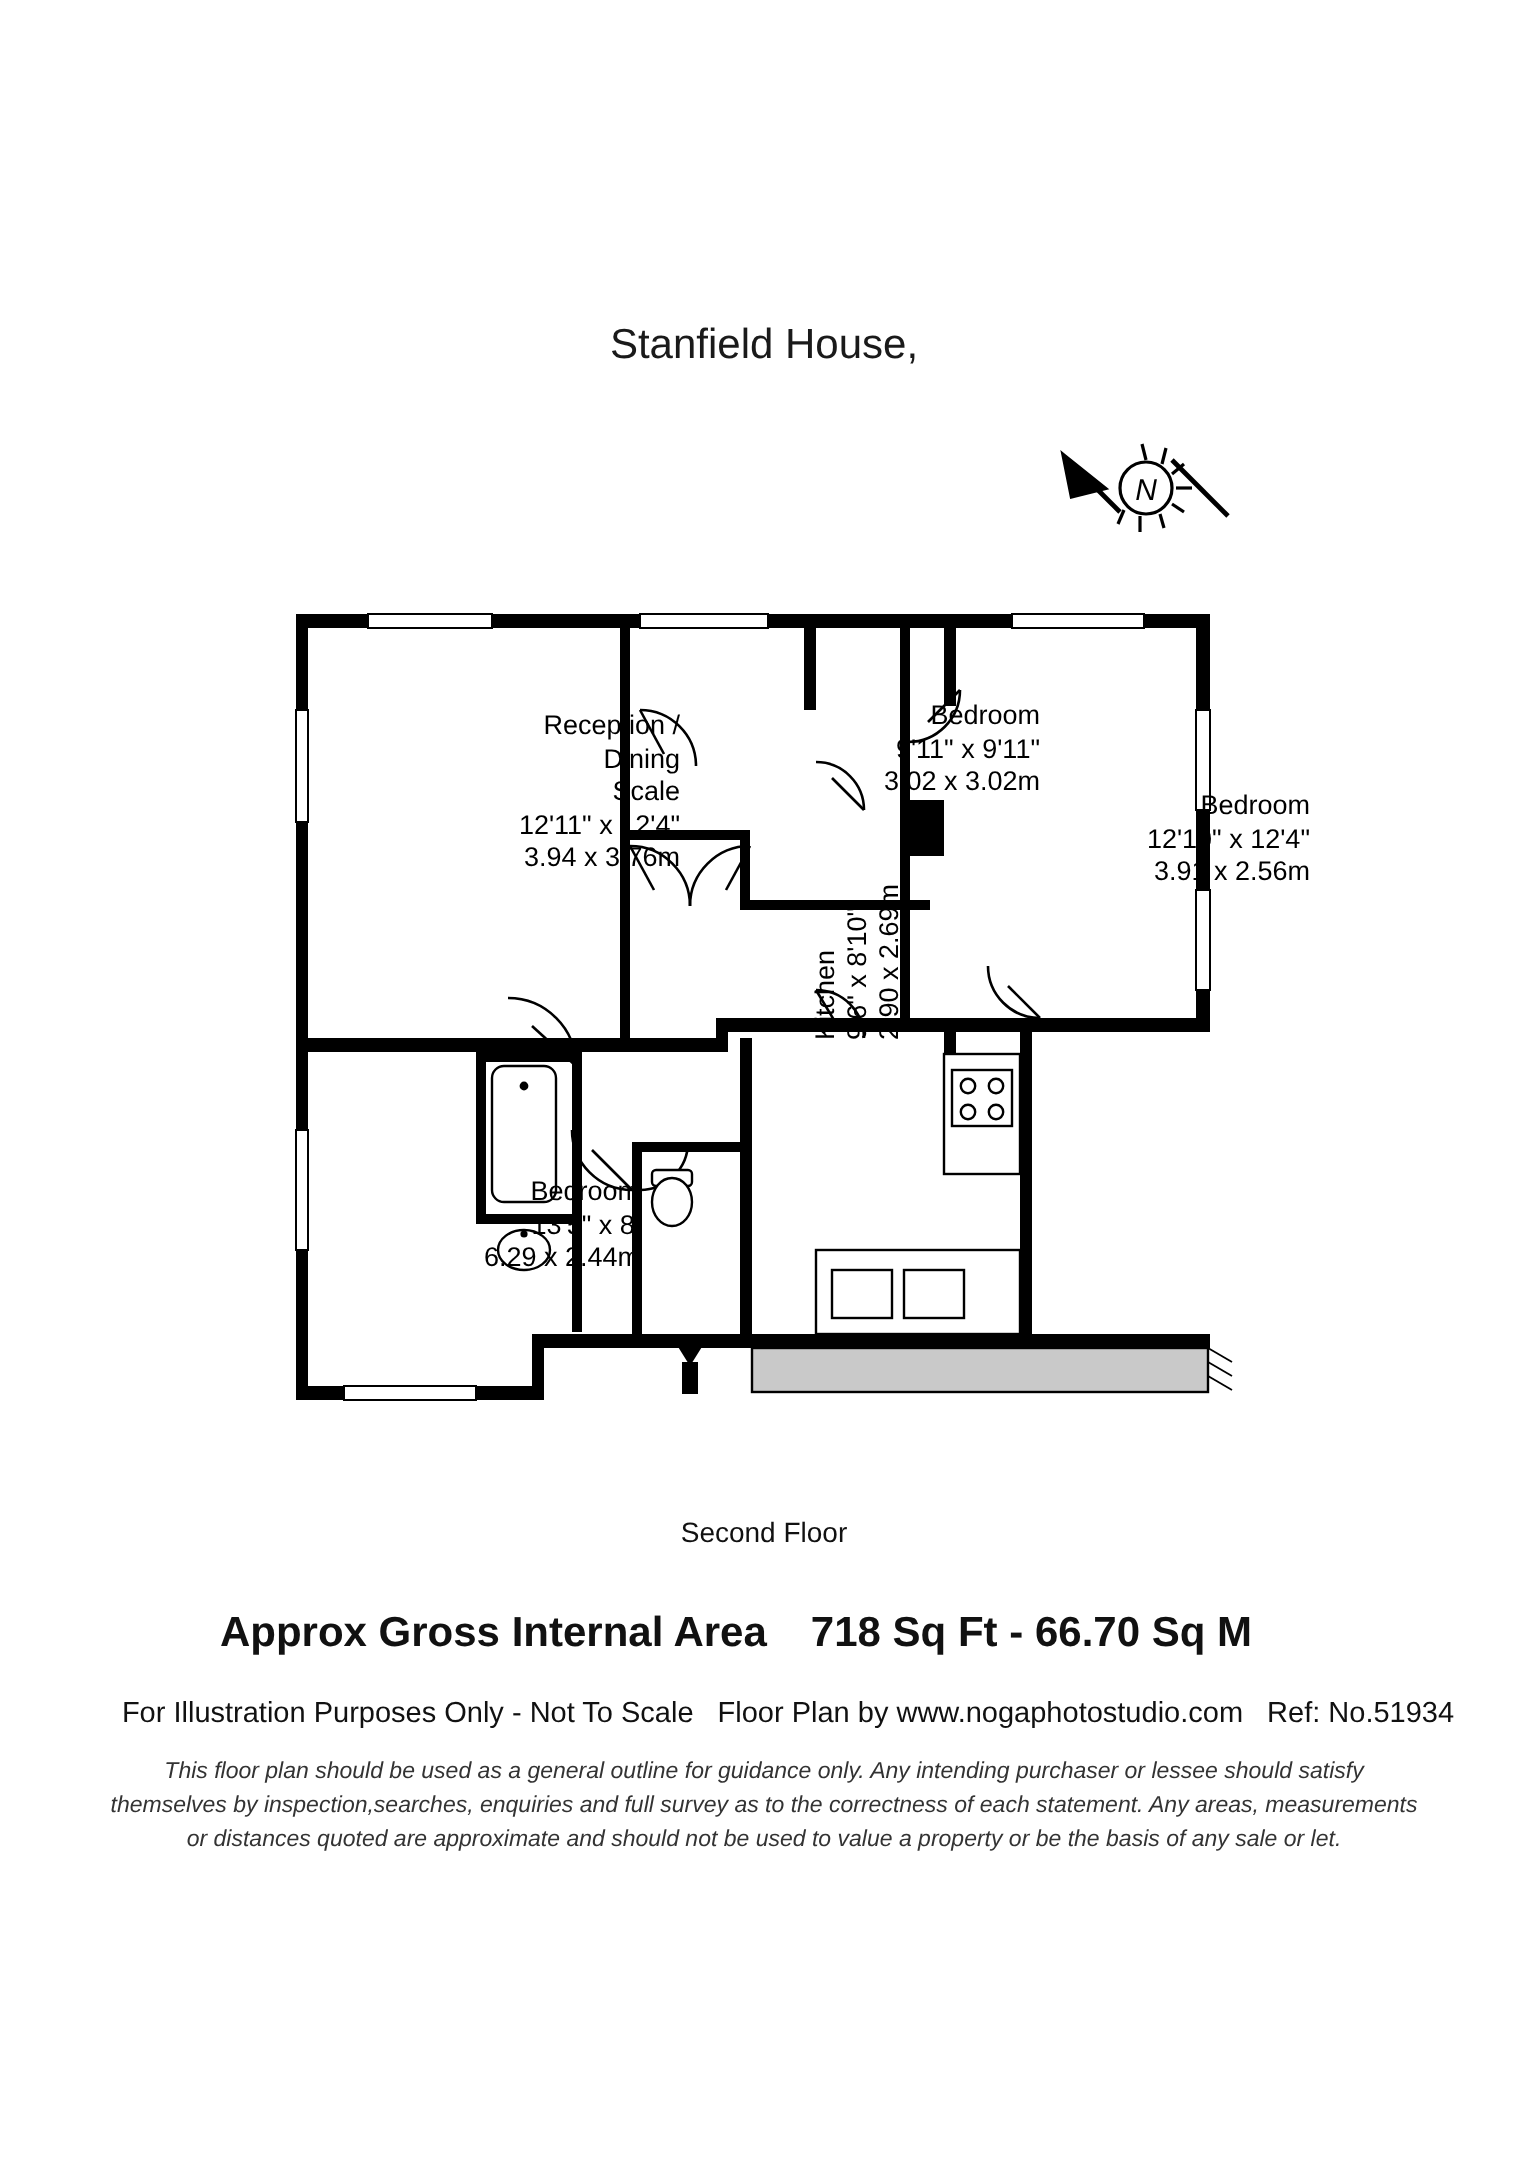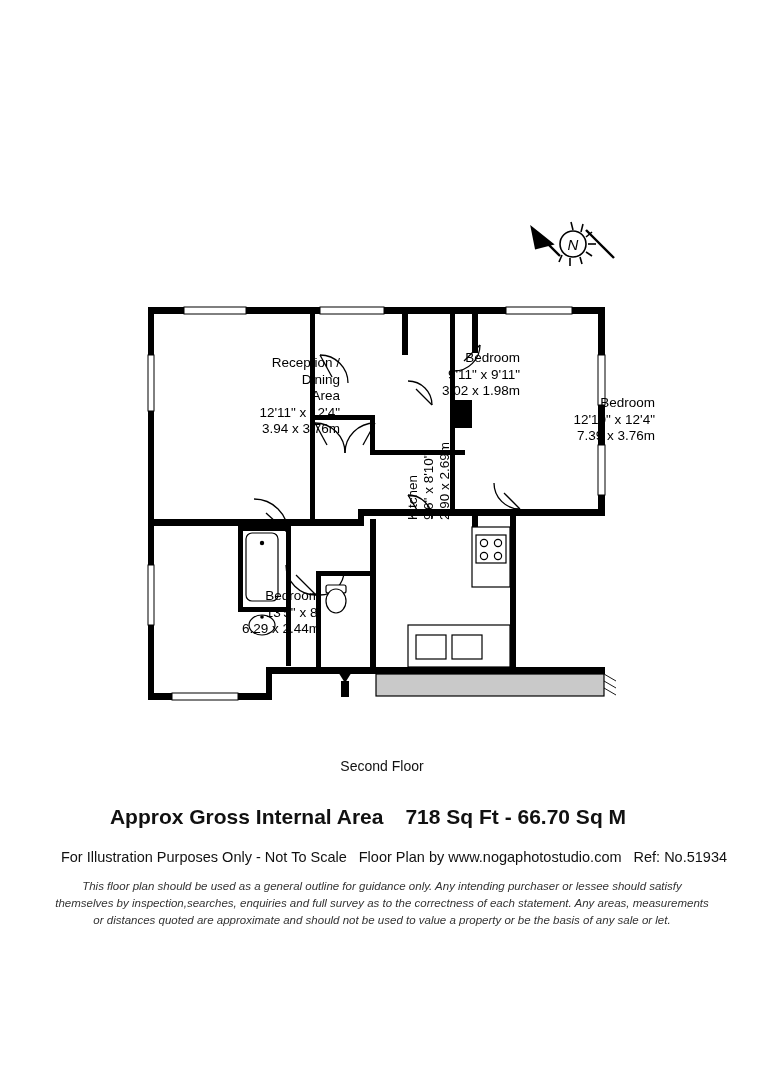--- a/index.html
+++ b/index.html
@@ -121,20 +121,21 @@
     font-size: 11.5px;
     line-height: 17px;
     color: #333;
     font-style: italic;
   }
 </style>
 </head>
 <body>
 
 <div id="title-block">
+  <span class="line">Stanfield House,</span>
 </div>
 
 <div id="compass">
   <svg width="120" height="60" viewBox="0 0 120 60">
 
     <g stroke="#000" stroke-width="1.6">
       <line x1="63" y1="4" x2="65" y2="12"></line>
       <line x1="75" y1="6" x2="73" y2="14"></line>
       <line x1="84" y1="14" x2="78" y2="19"></line>
       <line x1="88" y1="26" x2="80" y2="26"></line>
@@ -280,35 +281,35 @@
         <polygon points="225,388 235,372 215,372"></polygon>
         <rect x="221" y="386" width="8" height="16"></rect>
       </g>
     </g>
   </svg>
 
   
   <div class="room-label" id="label-reception">
     <span class="rname">Reception /</span>
     <span class="rname">Dining</span>
-    <span class="rname">Area</span>
+    <span class="rname">Scale</span>
     <span class="rdim">12'11" x 12'4"</span>
     <span class="rdim">3.94 x 3.76m</span>
   </div>
 
   <div class="room-label" id="label-bedroom-2">
     <span class="rname">Bedroom</span>
     <span class="rdim">9'11" x 9'11"</span>
-    <span class="rdim">3.02 x 1.98m</span>
+    <span class="rdim">3.02 x 3.02m</span>
   </div>
 
   <div class="room-label" id="label-bedroom-3">
     <span class="rname">Bedroom</span>
     <span class="rdim">12'10" x 12'4"</span>
-    <span class="rdim">7.39 x 3.76m</span>
+    <span class="rdim">3.91 x 2.56m</span>
   </div>
 
   <div class="room-label" id="label-bedroom-1">
     <span class="rname">Bedroom</span>
     <span class="rdim">13'5" x 8'</span>
     <span class="rdim">6.29 x 2.44m</span>
   </div>
 
   <div id="label-kitchen">
     <span>Kitchen</span>

